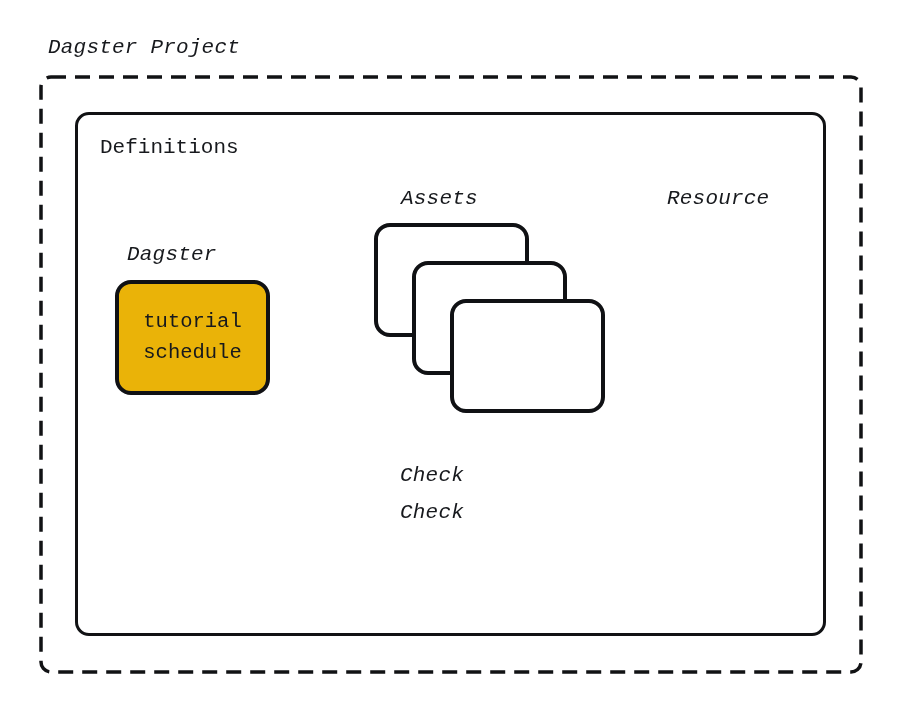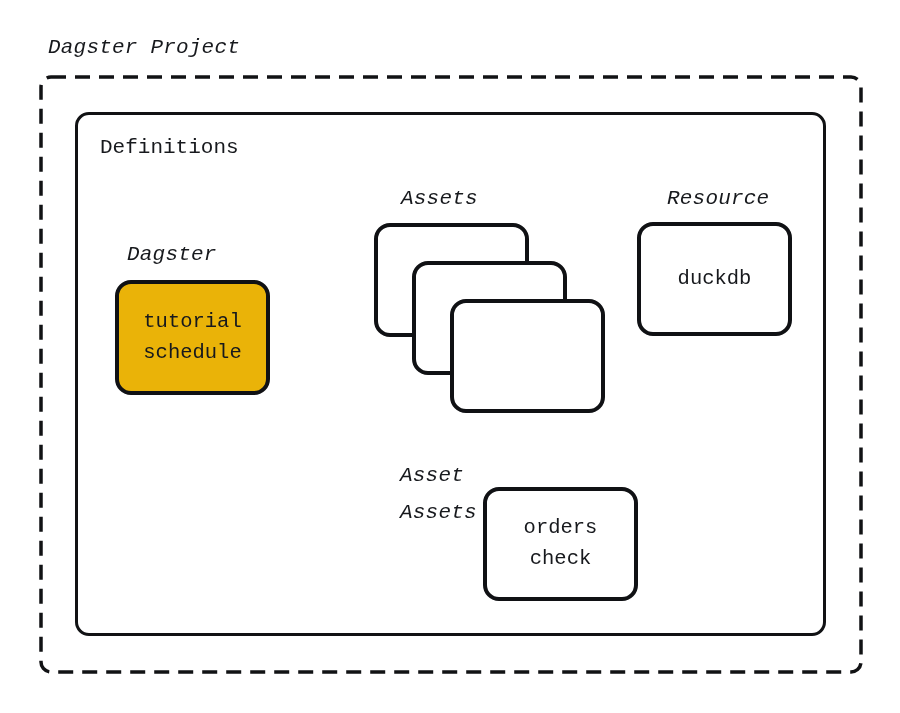--- a/index.html
+++ b/index.html
@@ -117,31 +117,25 @@
   </svg>
 
   <div class="diagram-title">Dagster Project</div>
 
   <div class="container-box"></div>
   <div class="definitions-label">Definitions</div>
 
   <div class="group-label lbl-schedule">Dagster</div>
   <div class="group-label lbl-assets">Assets</div>
   <div class="group-label lbl-resource">Resource</div>
-  <div class="group-label lbl-assetcheck">Asset Assets</div>
+  <div class="group-label lbl-assetcheck">Check Check</div>
 
   <div class="node schedule-node">
     <span>tutorial schedule</span>
   </div>
 
   <div class="node asset-card-1"></div>
   <div class="node asset-card-2"></div>
   <div class="node asset-card-3"></div>
 
-  <div class="node duckdb-node">
-    <span>duckdb</span>
-  </div>
 
-  <div class="node check-node">
-    <span>orders check</span>
-  </div>
 
 </div>
 
 </body></html>

